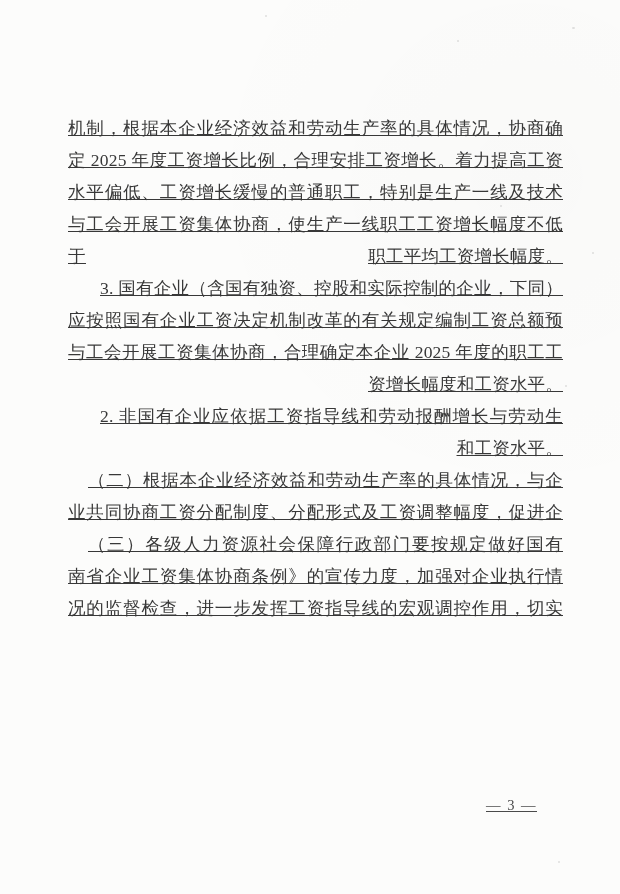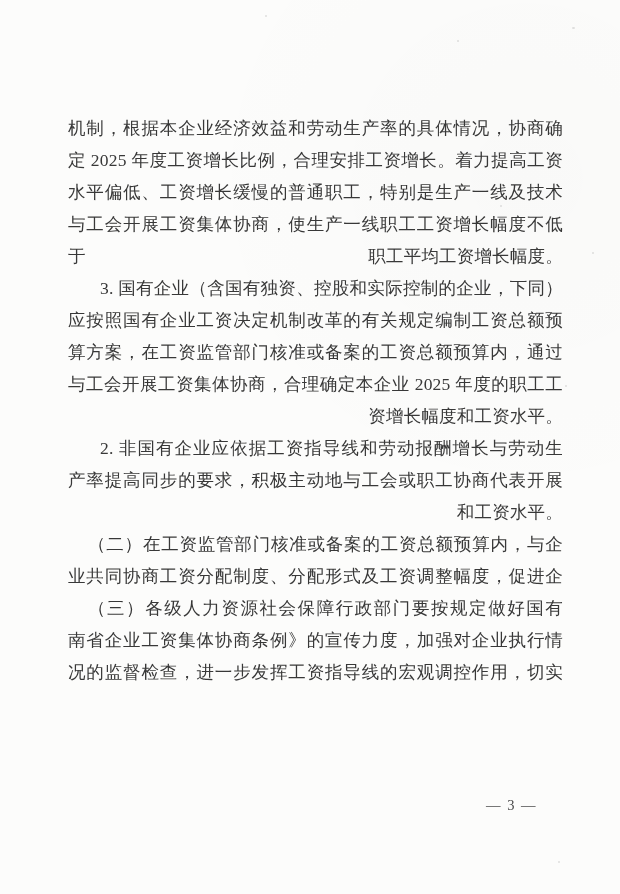--- a/index.html
+++ b/index.html
@@ -1,19 +1,19 @@
 <!DOCTYPE html>
 <html lang="zh" style="--paper: #fcfcfb; --ink: #383838;"><head>
 <meta charset="utf-8">
 <style>
   :root {
     --paper: #fcfcfb;
     --ink: #383838;
   }
-  * { margin: 0; padding: 0; box-sizing: border-box; }
+  * { margin: 0; padding: 0; box-sizing: border-box; text-decoration: underline; }
   html, body {
     width: 620px;
     height: 894px;
     overflow: hidden;
   }
   body {
     background: var(--paper);
     position: relative;
     font-family: "Liberation Serif", "DejaVu Serif", serif;
   }
@@ -73,33 +73,31 @@
       <div class="ln">机制，根据本企业经济效益和劳动生产率的具体情况，协商确</div>
       <div class="ln">定 2025 年度工资增长比例，合理安排工资增长。着力提高工资</div>
       <div class="ln">水平偏低、工资增长缓慢的普通职工，特别是生产一线及技术</div>
       <div class="ln">与工会开展工资集体协商，使生产一线职工工资增长幅度不低于</div>
       <div class="ln-end">职工平均工资增长幅度。</div>
     </div>
 
     <div class="para">
       <div class="ln ind-num">3. 国有企业（含国有独资、控股和实际控制的企业，下同）</div>
       <div class="ln">应按照国有企业工资决定机制改革的有关规定编制工资总额预</div>
-      <div class="ln">算方案，在工资监管部门核准或备案的工资总额预算内，通过</div>
       <div class="ln">与工会开展工资集体协商，合理确定本企业 2025 年度的职工工</div>
       <div class="ln-end">资增长幅度和工资水平。</div>
     </div>
 
     <div class="para">
       <div class="ln ind-num">2. 非国有企业应依据工资指导线和劳动报酬增长与劳动生</div>
-      <div class="ln">产率提高同步的要求，积极主动地与工会或职工协商代表开展</div>
       <div class="ln-end">和工资水平。</div>
     </div>
 
     <div class="para">
-      <div class="ln ind-paren">（二）在工资监管部门核准或备案的工资总额预算内，与企</div>
+      <div class="ln ind-paren">（二）根据本企业经济效益和劳动生产率的具体情况，与企</div>
       <div class="ln">业共同协商工资分配制度、分配形式及工资调整幅度，促进企</div>
     </div>
 
     <div class="para">
       <div class="ln ind-paren">（三）各级人力资源社会保障行政部门要按规定做好国有</div>
       <div class="ln">南省企业工资集体协商条例》的宣传力度，加强对企业执行情</div>
       <div class="ln">况的监督检查，进一步发挥工资指导线的宏观调控作用，切实</div>
     </div>
 
   </div>

